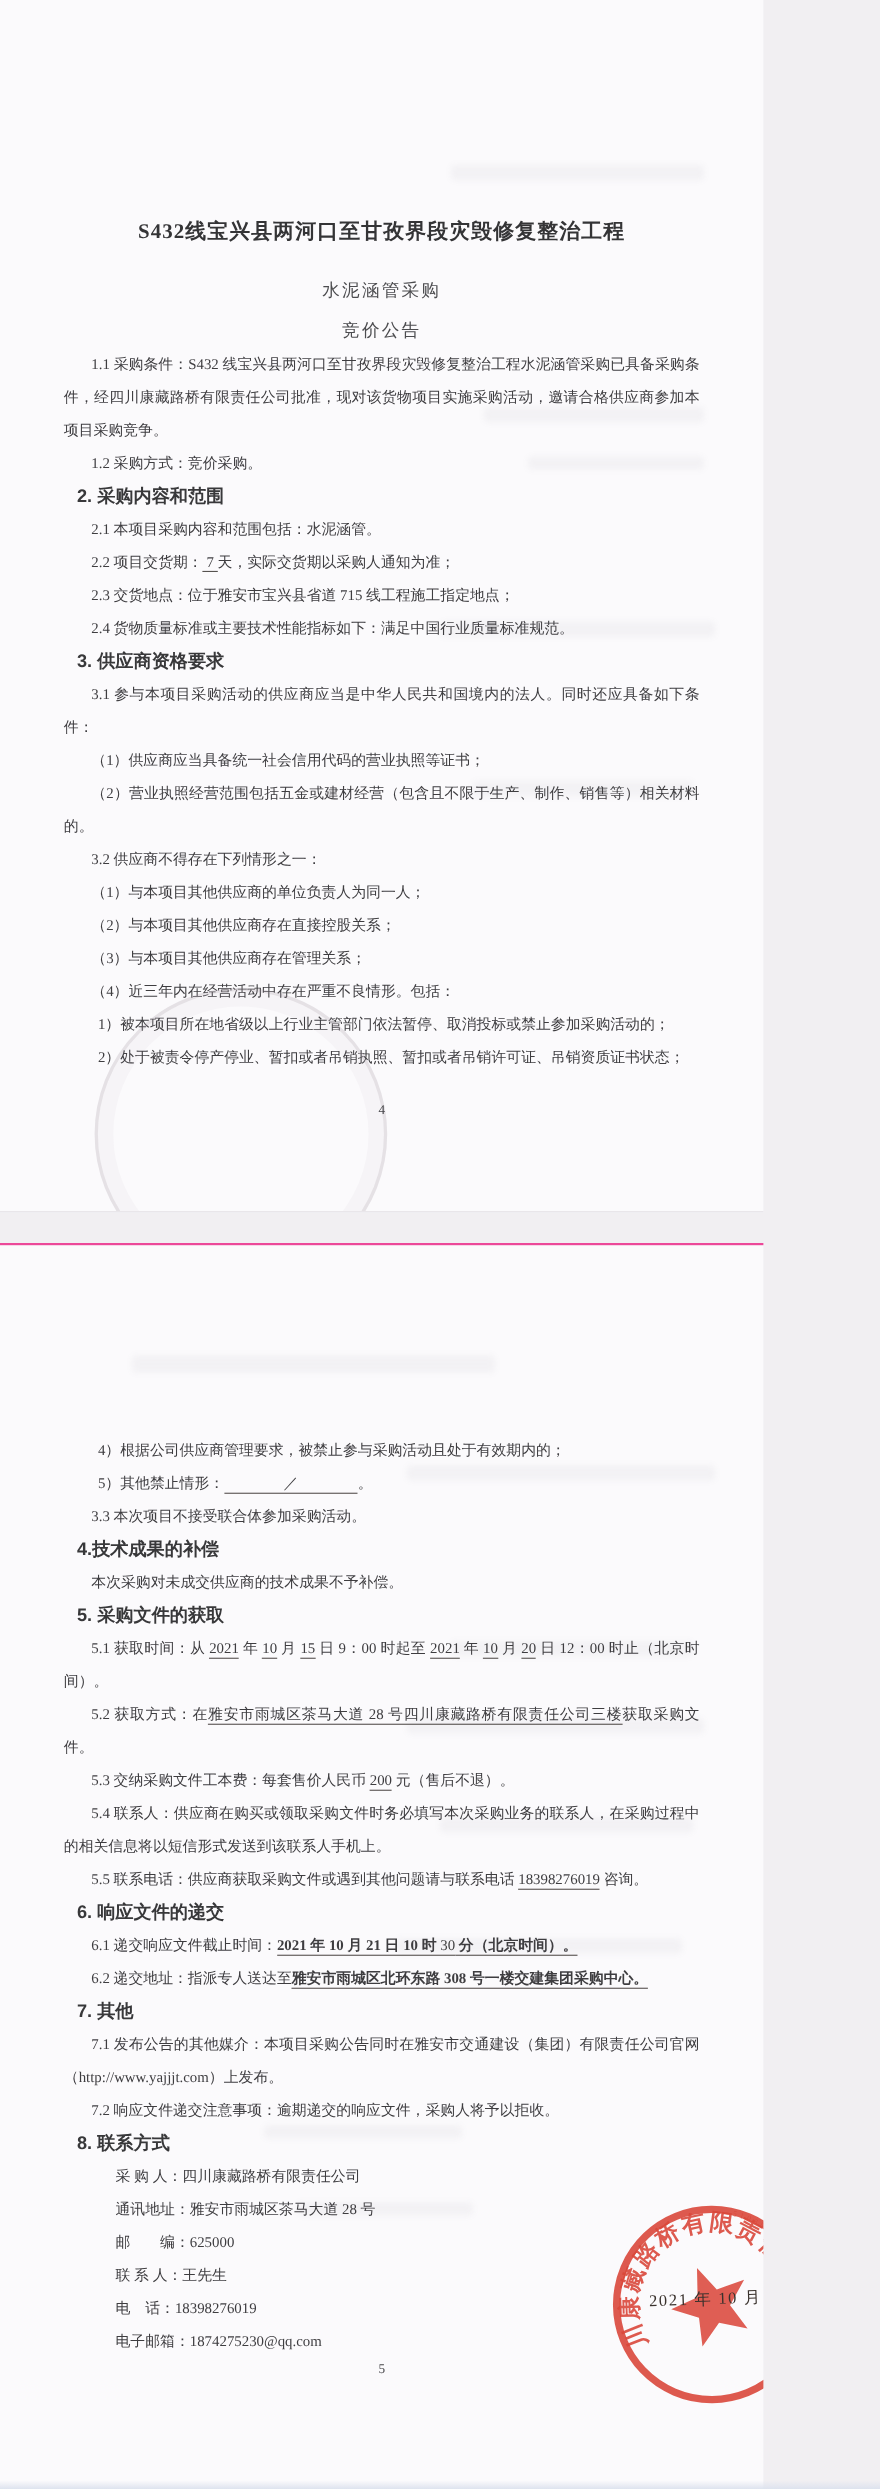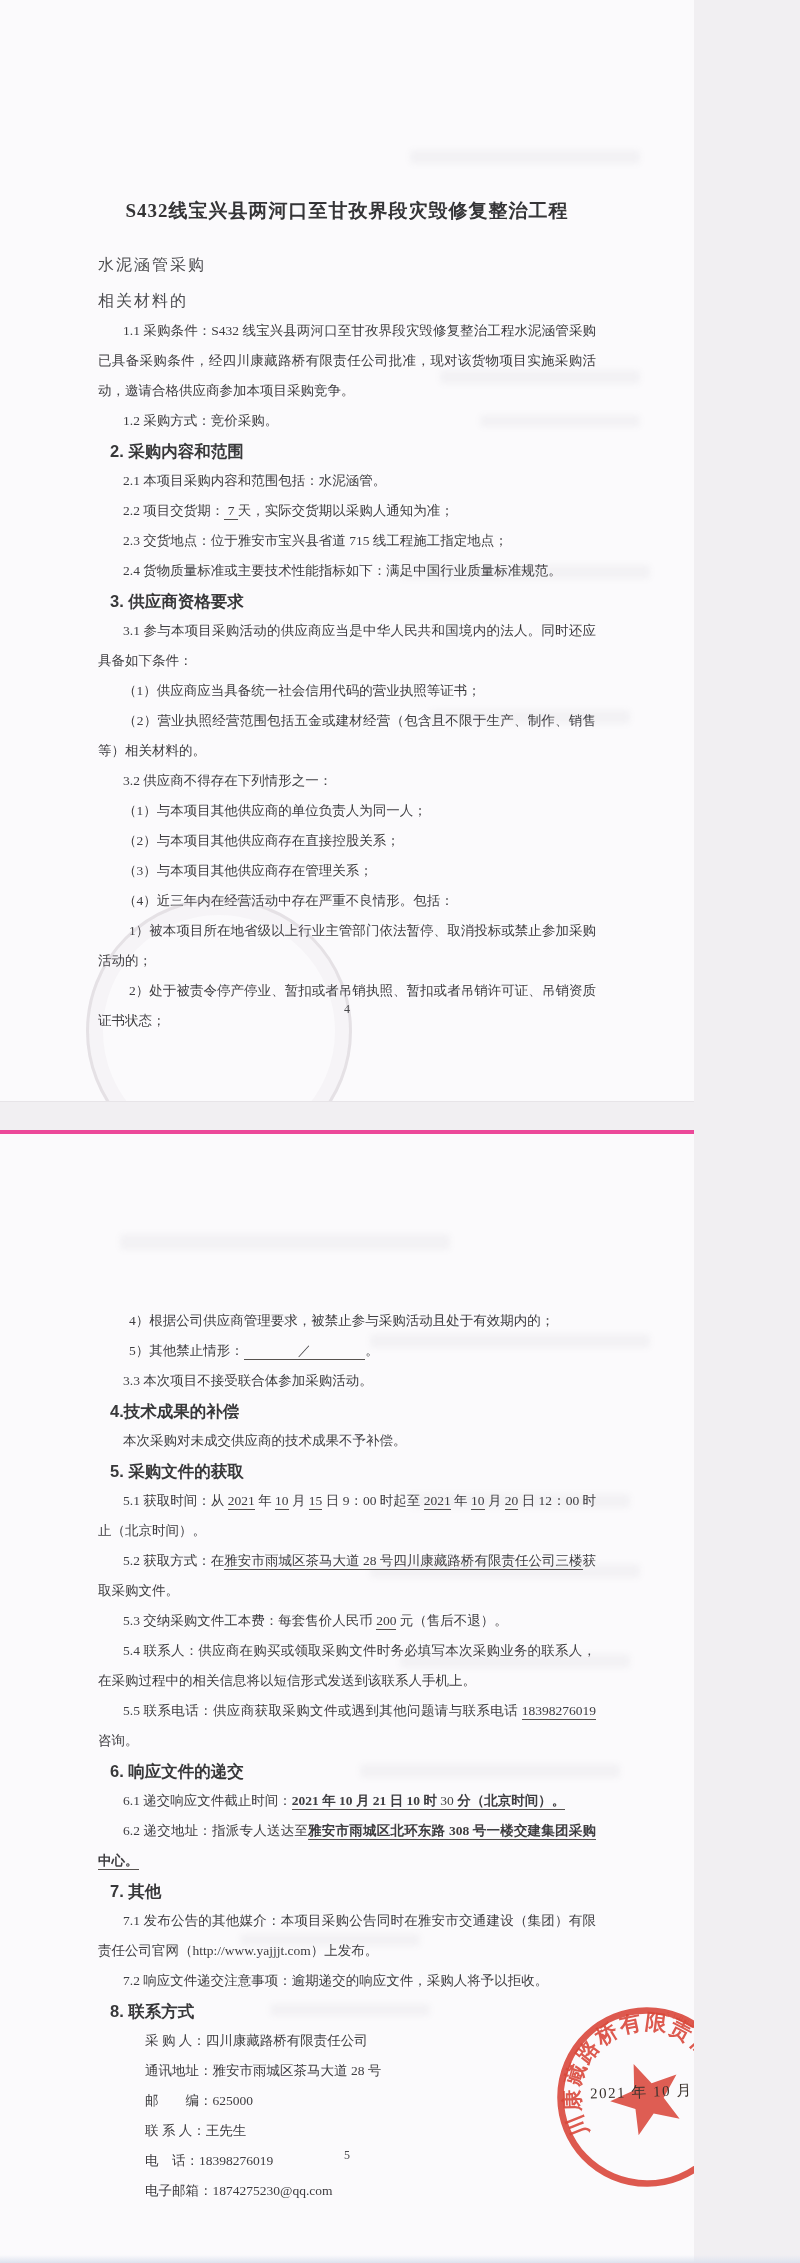--- a/index.html
+++ b/index.html
@@ -1,25 +1,25 @@
 <!DOCTYPE html>
 <html><head>
 <meta charset="utf-8">
 <style>
   html,body{margin:0;padding:0;}
   body{width:800px;height:2263px;background:#eceef2;}
   .canvas{position:relative;width:800px;height:2263px;overflow:hidden;
           background:#f1eff2;font-family:"Liberation Serif","DejaVu Serif",serif;color:#3e3d40;}
   .page{position:absolute;left:0;width:694px;background:#fbfafc;z-index:0;
-        overflow:hidden;box-sizing:border-box;padding:0 98px;}
+        overflow:hidden;box-sizing:border-box;padding:0 58px;}
   .page1{top:0;height:1102px;padding-top:196px;border-bottom:1px solid #e7e4e8;}
-  .page2{top:1130px;height:1133px;padding-top:172px;border-top:4px solid #ec4899;}
+  .page2{top:1130px;height:1133px;padding-top:172px;border-top:2px solid #ec4899;}
   .title{margin:0;line-height:30px;font-size:19px;font-weight:700;text-align:center;
          letter-spacing:1px;color:#343436;}
-  .subtitle{margin:24px 0 0;line-height:30px;font-size:16px;font-weight:500;
+  .subtitle{margin:24px 0 0;line-height:30px;font-size:16px;font-weight:500;text-align:center;
             color:#4c4c4f;letter-spacing:2px;font-family:"Liberation Sans","DejaVu Sans",sans-serif;}
   .subtitle + .subtitle{margin-top:6px;}
   .heading{margin:0 0 0 12px;line-height:30px;font-size:16.5px;font-weight:700;color:#38383a;
            font-family:"Liberation Sans","DejaVu Sans",sans-serif;}
   .h-first{margin-top:14px;}
   .para{margin:0;line-height:30px;font-size:13.5px;text-align:justify;}
   .ind1{text-indent:25px;}
   .ind3{text-indent:31px;}
   .contact-row{margin:0 0 0 47px;line-height:30px;font-size:13.5px;}
   .u{border-bottom:1px solid #56524f;padding-bottom:1px;}
@@ -50,21 +50,21 @@
 
     <div class="smudge" style="left:410px;top:150px;width:230px;height:14px;"></div>
     <div class="smudge" style="left:440px;top:370px;width:200px;height:14px;"></div>
     <div class="smudge" style="left:480px;top:415px;width:160px;height:12px;"></div>
     <div class="smudge" style="left:400px;top:565px;width:250px;height:14px;"></div>
     <div class="smudge" style="left:430px;top:710px;width:200px;height:14px;"></div>
     <div class="ghost-stamp"></div>
 
     <h1 class="title">S432线宝兴县两河口至甘孜界段灾毁修复整治工程</h1>
     <h2 class="subtitle">水泥涵管采购</h2>
-    <h2 class="subtitle">相关材料的</h2>
+    <h2 class="subtitle">竞价公告</h2>
 
     <p class="para ind1">1.1 采购条件：S432 线宝兴县两河口至甘孜界段灾毁修复整治工程水泥涵管采购已具备采购条件，经四川康藏路桥有限责任公司批准，现对该货物项目实施采购活动，邀请合格供应商参加本项目采购竞争。</p>
     <p class="para ind1">1.2 采购方式：竞价采购。</p>
 
     <h3 class="heading">2. 采购内容和范围</h3>
     <p class="para ind1">2.1 本项目采购内容和范围包括：水泥涵管。</p>
     <p class="para ind1"><span>2.2 项目交货期：</span><span class="u"> 7 </span><span>天，实际交货期以采购人通知为准；</span></p>
     <p class="para ind1">2.3 交货地点：位于雅安市宝兴县省道 715 线工程施工指定地点；</p>
     <p class="para ind1">2.4 货物质量标准或主要技术性能指标如下：满足中国行业质量标准规范。</p>
 

